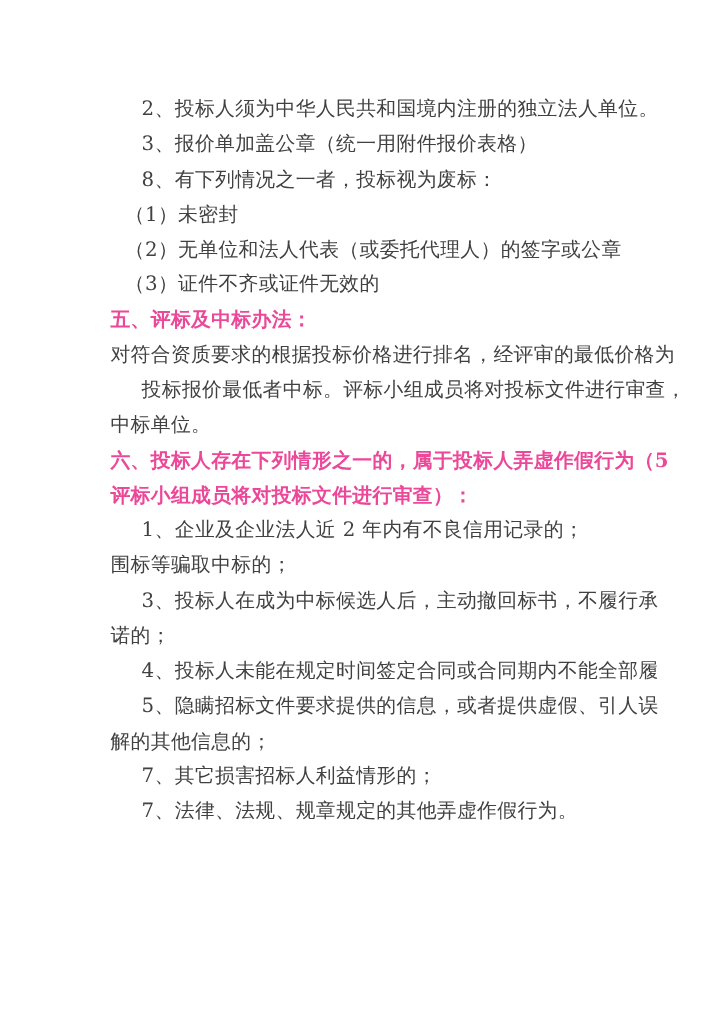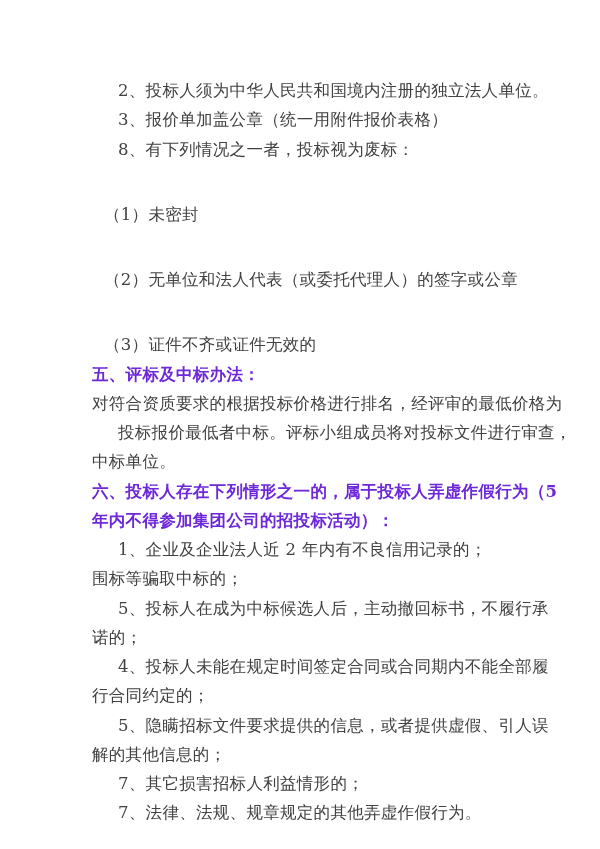--- a/index.html
+++ b/index.html
@@ -26,48 +26,46 @@
     letter-spacing: 0.3px;
   }
   .ln {
     white-space: nowrap;
   }
   .ind-first {
     padding-left: 26px;
   }
   .ind-paren {
     padding-left: 12px;
-    margin-top: 36px;
   }
   .bold {
     font-weight: 700;
-    color: #6d28d9;
+    color: #ec4899;
   }
 </style>
 </head>
 <body>
 
 <div class="page">
   <div class="doc">
     <div class="ln ind-first">2、投标人须为中华人民共和国境内注册的独立法人单位。</div>
     <div class="ln ind-first">3、报价单加盖公章（统一用附件报价表格）</div>
     <div class="ln ind-first">8、有下列情况之一者，投标视为废标：</div>
     <div class="ln ind-paren">（1）未密封</div>
     <div class="ln ind-paren">（2）无单位和法人代表（或委托代理人）的签字或公章</div>
     <div class="ln ind-paren">（3）证件不齐或证件无效的</div>
     <div class="ln bold">五、评标及中标办法：</div>
     <div class="ln">对符合资质要求的根据投标价格进行排名，经评审的最低价格为</div>
     <div class="ln ind-first">投标报价最低者中标。评标小组成员将对投标文件进行审查，</div>
     <div class="ln">中标单位。</div>
     <div class="ln bold">六、投标人存在下列情形之一的，属于投标人弄虚作假行为（5</div>
-    <div class="ln bold">年内不得参加集团公司的招投标活动）：</div>
+    <div class="ln bold">评标小组成员将对投标文件进行审查）：</div>
     <div class="ln ind-first">1、企业及企业法人近 2 年内有不良信用记录的；</div>
     <div class="ln">围标等骗取中标的；</div>
-    <div class="ln ind-first">5、投标人在成为中标候选人后，主动撤回标书，不履行承</div>
+    <div class="ln ind-first">3、投标人在成为中标候选人后，主动撤回标书，不履行承</div>
     <div class="ln">诺的；</div>
     <div class="ln ind-first">4、投标人未能在规定时间签定合同或合同期内不能全部履</div>
-    <div class="ln">行合同约定的；</div>
     <div class="ln ind-first">5、隐瞒招标文件要求提供的信息，或者提供虚假、引人误</div>
     <div class="ln">解的其他信息的；</div>
     <div class="ln ind-first">7、其它损害招标人利益情形的；</div>
     <div class="ln ind-first">7、法律、法规、规章规定的其他弄虚作假行为。</div>
   </div>
 </div>
 
 </body></html>

